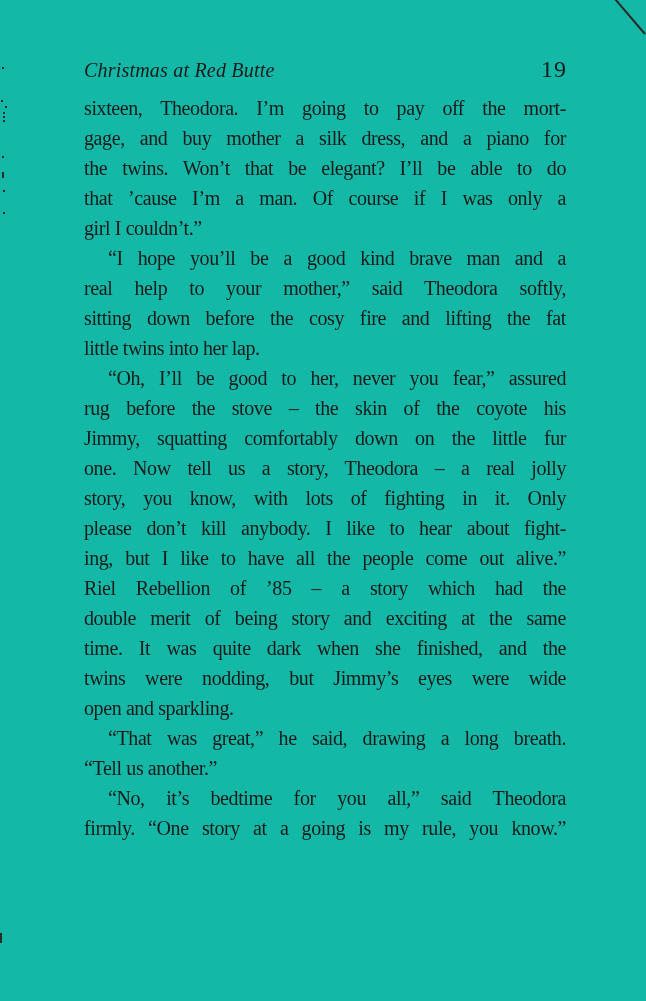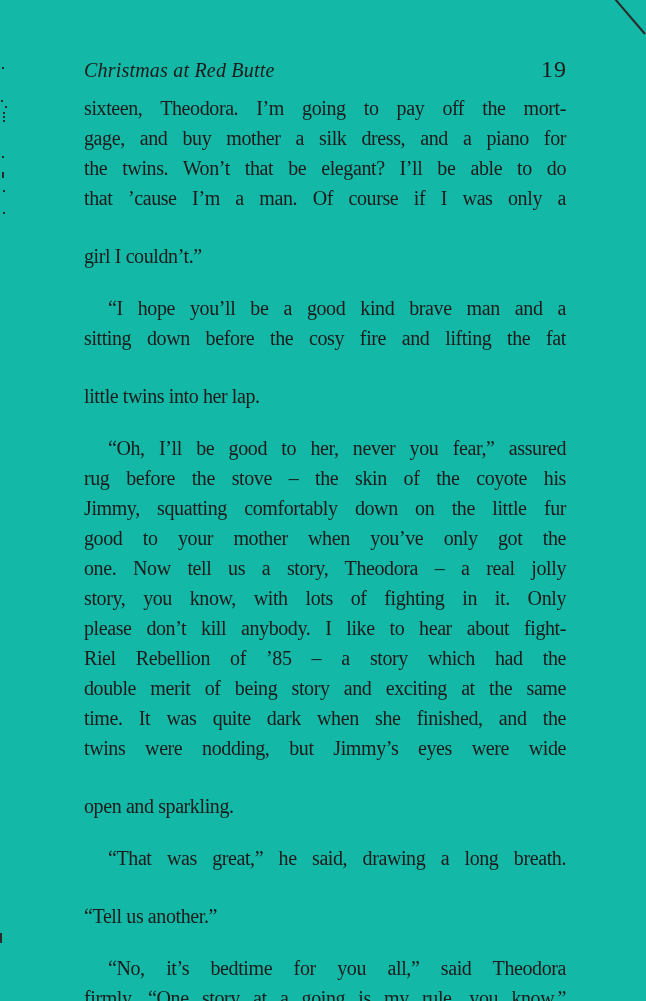--- a/index.html
+++ b/index.html
@@ -45,25 +45,23 @@
     line-height: 30px;
     font-size: 20px;
     letter-spacing: -0.4px;
     text-align: justify;
     text-align-last: justify;
     white-space: nowrap;
   }
   .ln.pe {
     text-align-last: left;
     white-space: normal;
-    margin-top: 28px;
   }
   .ln.in {
     text-indent: 24px;
-    margin-top: 22px;
   }
   .crease {
     position: absolute;
     top: 0;
     right: 0;
   }
   .speck {
     position: absolute;
     width: 2px;
     height: 2px;
@@ -80,29 +78,30 @@
     <span class="folio">19</span>
   </div>
 
   <div class="text-block">
     <div class="ln">sixteen, Theodora. I’m going to pay off the mort-</div>
     <div class="ln">gage, and buy mother a silk dress, and a piano for</div>
     <div class="ln">the twins. Won’t that be elegant? I’ll be able to do</div>
     <div class="ln">that ’cause I’m a man. Of course if I was only a</div>
     <div class="ln pe">girl I couldn’t.”</div>
     <div class="ln in">“I hope you’ll be a good kind brave man and a</div>
+    <div class="ln">real help to your mother,” said Theodora softly,</div>
     <div class="ln">sitting down before the cosy fire and lifting the fat</div>
     <div class="ln pe">little twins into her lap.</div>
     <div class="ln in">“Oh, I’ll be good to her, never you fear,” assured</div>
     <div class="ln">rug before the stove – the skin of the coyote his</div>
     <div class="ln">Jimmy, squatting comfortably down on the little fur</div>
-    <div class="ln">good to your mother when you’ve only got the</div>
     <div class="ln">one. Now tell us a story, Theodora – a real jolly</div>
     <div class="ln">story, you know, with lots of fighting in it. Only</div>
     <div class="ln">please don’t kill anybody. I like to hear about fight-</div>
+    <div class="ln">ing, but I like to have all the people come out alive.”</div>
     <div class="ln">Riel Rebellion of ’85 – a story which had the</div>
     <div class="ln">double merit of being story and exciting at the same</div>
     <div class="ln">time. It was quite dark when she finished, and the</div>
     <div class="ln">twins were nodding, but Jimmy’s eyes were wide</div>
     <div class="ln pe">open and sparkling.</div>
     <div class="ln in">“That was great,” he said, drawing a long breath.</div>
     <div class="ln pe">“Tell us another.”</div>
     <div class="ln in">“No, it’s bedtime for you all,” said Theodora</div>
     <div class="ln">firmly. “One story at a going is my rule, you know.”</div>
   </div>

